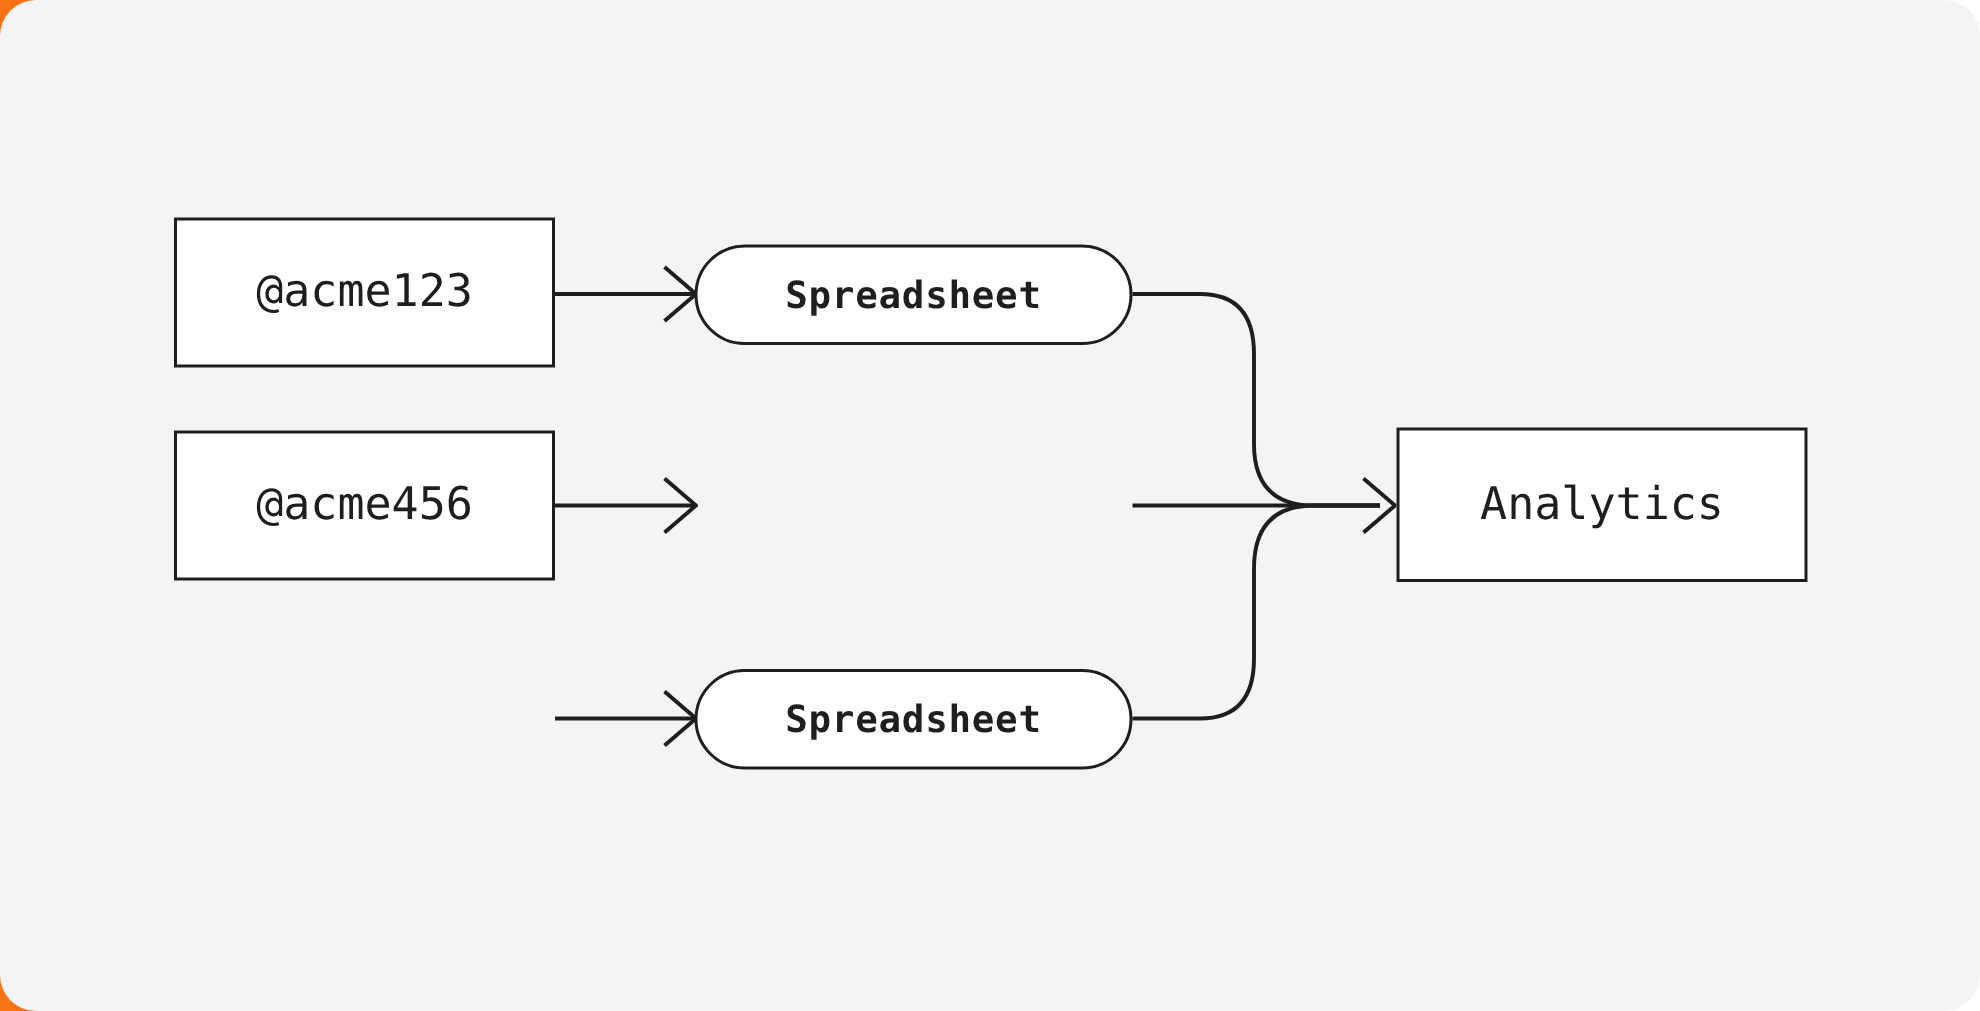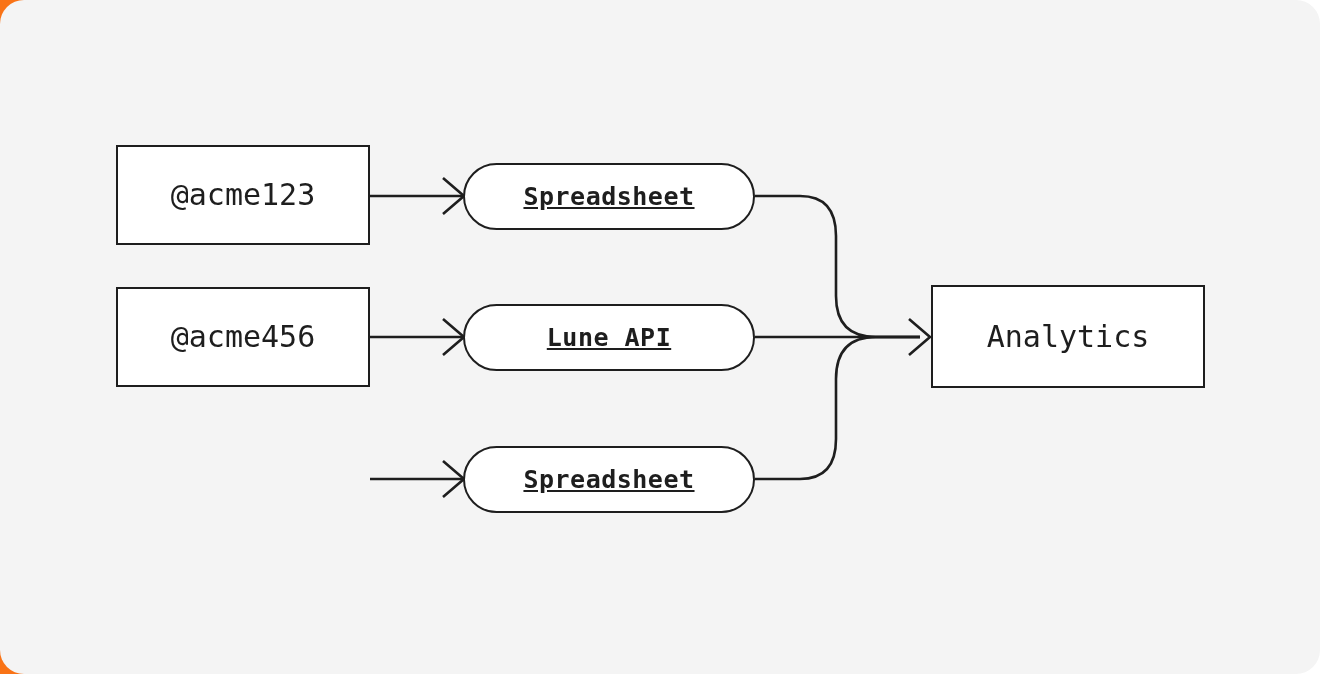--- a/index.html
+++ b/index.html
@@ -54,21 +54,20 @@
     border-radius: 0;
     font-size: 30px;
     font-weight: 400;
     letter-spacing: 0px;
   }
   .node.pill {
     border-radius: 999px;
     font-size: 25px;
     font-weight: 700;
     letter-spacing: 0.5px;
-    text-decoration: underline;
   }
   .node-label {
     display: block;
     white-space: nowrap;
   }
 </style>
 </head>
 <body>
 
 <div id="canvas">
@@ -101,23 +100,20 @@
 
   <div class="node rect" style="left:116px; top:287px; width:254px; height:100px;">
     <span class="node-label">@acme456</span>
   </div>
 
 
   <div class="node pill" style="left:463px; top:163px; width:292px; height:67px;">
     <span class="node-label">Spreadsheet</span>
   </div>
 
-  <div class="node pill" style="left:463px; top:304px; width:292px; height:67px;">
-    <span class="node-label">Lune API</span>
-  </div>
 
   <div class="node pill" style="left:463px; top:446px; width:292px; height:67px;">
     <span class="node-label">Spreadsheet</span>
   </div>
 
   <div class="node rect" style="left:931px; top:285px; width:274px; height:103px;text-align:right;">
     <span class="node-label">Analytics</span>
   </div>
 
 </div>

